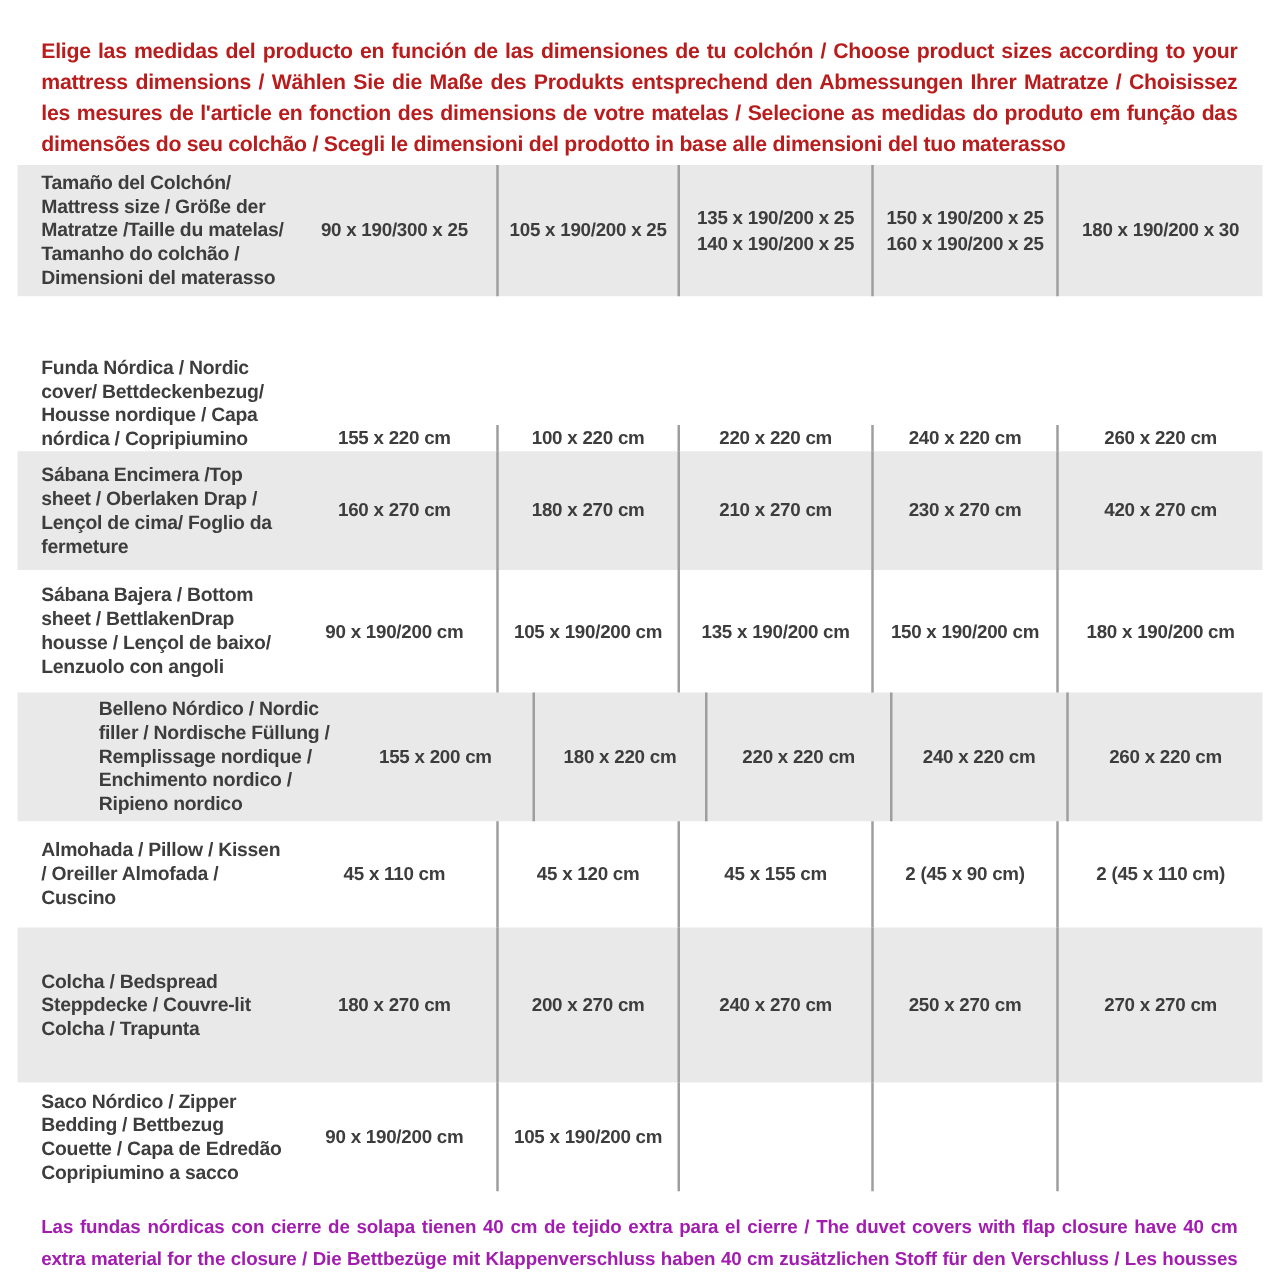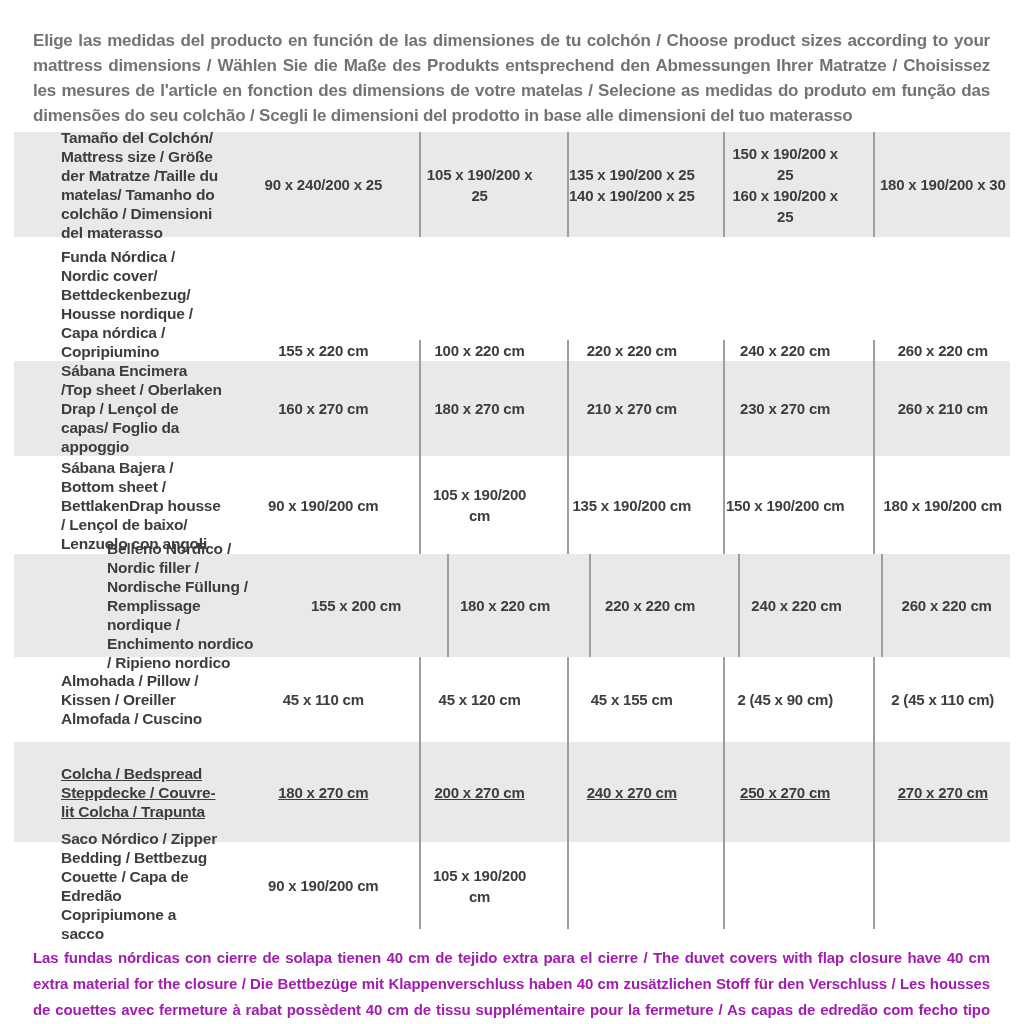--- a/index.html
+++ b/index.html
@@ -4,88 +4,88 @@
 <style>
   html,body{margin:0;padding:0;}
   body{
     width:1024px;height:1024px;overflow:hidden;background:#fff;
     font-family:"Liberation Sans",sans-serif;font-weight:700;
     color:#3d3d3d;
   }
   .intro{
     margin:28px 34px 0 33px;
     font-size:17px;line-height:25px;letter-spacing:-0.2px;
-    text-align:justify;color:#737373;
+    text-align:justify;color:#b91c1c;
   }
   .size-table{margin:4px 14px 0 14px;width:996px;}
   .row{display:flex;}
   .row.shade{background:var(--shade,#e9e9e9);}
-  .cell{box-sizing:border-box;display:flex;align-items:center;margin-left:28px;}
+  .cell{box-sizing:border-box;display:flex;align-items:center;}
   .label{
     width:220px;padding-left:19px;padding-right:6px;
     font-size:15.5px;line-height:19px;letter-spacing:-0.2px;
   }
   .val{
     justify-content:center;text-align:center;
     font-size:15px;line-height:21px;letter-spacing:-0.2px;
     white-space:pre-line;
   }
   .c1{width:163px;}
   .c2{width:145px;border-left:2px solid var(--divider,#9e9e9e);}
   .c3{width:155px;border-left:2px solid var(--divider,#9e9e9e);}
   .c4{width:148px;border-left:2px solid var(--divider,#9e9e9e);}
   .c5{width:165px;border-left:2px solid var(--divider,#9e9e9e);}
   .r1{height:105px;}
   .r2{height:124px;align-items:flex-end;}
   .r3{height:95px;}
   .r4{height:98px;justify-content:space-between;}
   .r5{height:103px;padding-left:46px;}
   .r6{height:85px;}
-  .r7{height:100px;text-decoration:underline;}
+  .r7{height:124px;}
   .r8{height:87px;}
   .footnote{
     margin:16px 34px 0 33px;
     font-size:15px;line-height:26px;letter-spacing:-0.1px;
     text-align:justify;color:#a21caf;
   }
 </style>
 </head>
 <body style="color: rgb(61, 61, 61);">
 
 <p class="intro">Elige las medidas del producto en función de las dimensiones de tu colchón / Choose product sizes according to your mattress dimensions / Wählen Sie die Maße des Produkts entsprechend den Abmessungen Ihrer Matratze / Choisissez les mesures de l'article en fonction des dimensions de votre matelas / Selecione as medidas do produto em função das dimensões do seu colchão / Scegli le dimensioni del prodotto in base alle dimensioni del tuo materasso</p>
 
 <div class="size-table">
 
   <div class="row shade r1">
     <div class="cell label">Tamaño del Colchón/ Mattress size / Größe der Matratze /Taille du matelas/ Tamanho do colchão / Dimensioni del materasso</div>
-    <div class="cell val c1">90 x 240/200 x 25</div>
+    <div class="cell val c1">90 x 190/300 x 25</div>
     <div class="cell val c2">105 x 190/200 x 25</div>
     <div class="cell val c3">135 x 190/200 x 25
 140 x 190/200 x 25</div>
     <div class="cell val c4">150 x 190/200 x 25
 160 x 190/200 x 25</div>
     <div class="cell val c5">180 x 190/200 x 30</div>
   </div>
 
   <div class="row r2">
     <div class="cell label">Funda Nórdica /  Nordic cover/ Bettdeckenbezug/ Housse nordique  / Capa nórdica / Copripiumino</div>
     <div class="cell val c1">155 x 220 cm</div>
     <div class="cell val c2">100 x 220 cm</div>
     <div class="cell val c3">220 x 220 cm</div>
     <div class="cell val c4">240 x 220 cm</div>
     <div class="cell val c5">260 x 220 cm</div>
   </div>
 
   <div class="row shade r3">
-    <div class="cell label">Sábana Encimera /Top sheet / Oberlaken Drap / Lençol de capas/ Foglio da appoggio</div>
+    <div class="cell label">Sábana Encimera /Top sheet / Oberlaken Drap / Lençol de cima/ Foglio da fermeture</div>
     <div class="cell val c1">160 x 270 cm</div>
     <div class="cell val c2">180 x 270 cm</div>
     <div class="cell val c3">210 x 270 cm</div>
     <div class="cell val c4">230 x 270 cm</div>
-    <div class="cell val c5">260 x 210 cm</div>
+    <div class="cell val c5">420 x 270 cm</div>
   </div>
 
   <div class="row r4">
     <div class="cell label">Sábana Bajera / Bottom sheet / BettlakenDrap housse / Lençol de baixo/ Lenzuolo con angoli</div>
     <div class="cell val c1">90 x 190/200 cm</div>
     <div class="cell val c2">105 x 190/200 cm</div>
     <div class="cell val c3">135 x 190/200 cm</div>
     <div class="cell val c4">150 x 190/200 cm</div>
     <div class="cell val c5">180 x 190/200 cm</div>
   </div>
@@ -111,21 +111,21 @@
   <div class="row shade r7">
     <div class="cell label">Colcha / Bedspread Steppdecke / Couvre-lit Colcha / Trapunta</div>
     <div class="cell val c1">180 x 270 cm</div>
     <div class="cell val c2">200 x 270 cm</div>
     <div class="cell val c3">240 x 270 cm</div>
     <div class="cell val c4">250 x 270 cm</div>
     <div class="cell val c5">270 x 270 cm</div>
   </div>
 
   <div class="row r8">
-    <div class="cell label">Saco Nórdico / Zipper Bedding / Bettbezug Couette  / Capa de Edredão Copripiumone a sacco</div>
+    <div class="cell label">Saco Nórdico / Zipper Bedding / Bettbezug Couette  / Capa de Edredão Copripiumino a sacco</div>
     <div class="cell val c1">90 x 190/200 cm</div>
     <div class="cell val c2">105 x 190/200 cm</div>
     <div class="cell val c3"></div>
     <div class="cell val c4"></div>
     <div class="cell val c5"></div>
   </div>
 
 </div>
 
 <p class="footnote">Las fundas nórdicas con cierre de solapa tienen 40 cm de tejido extra para el cierre  /  The duvet covers with flap closure have 40 cm extra material for the closure / Die Bettbezüge mit Klappenverschluss haben 40 cm zusätzlichen Stoff für den Verschluss / Les housses de couettes avec fermeture à rabat possèdent 40 cm de tissu supplémentaire pour la fermeture / As capas de edredão com fecho tipo aba têm 40 cm de tecido adicional para o fecho / I copripiumoni con chiusura a patta hanno 40 cm di tessuto extra per la chiusura</p>

